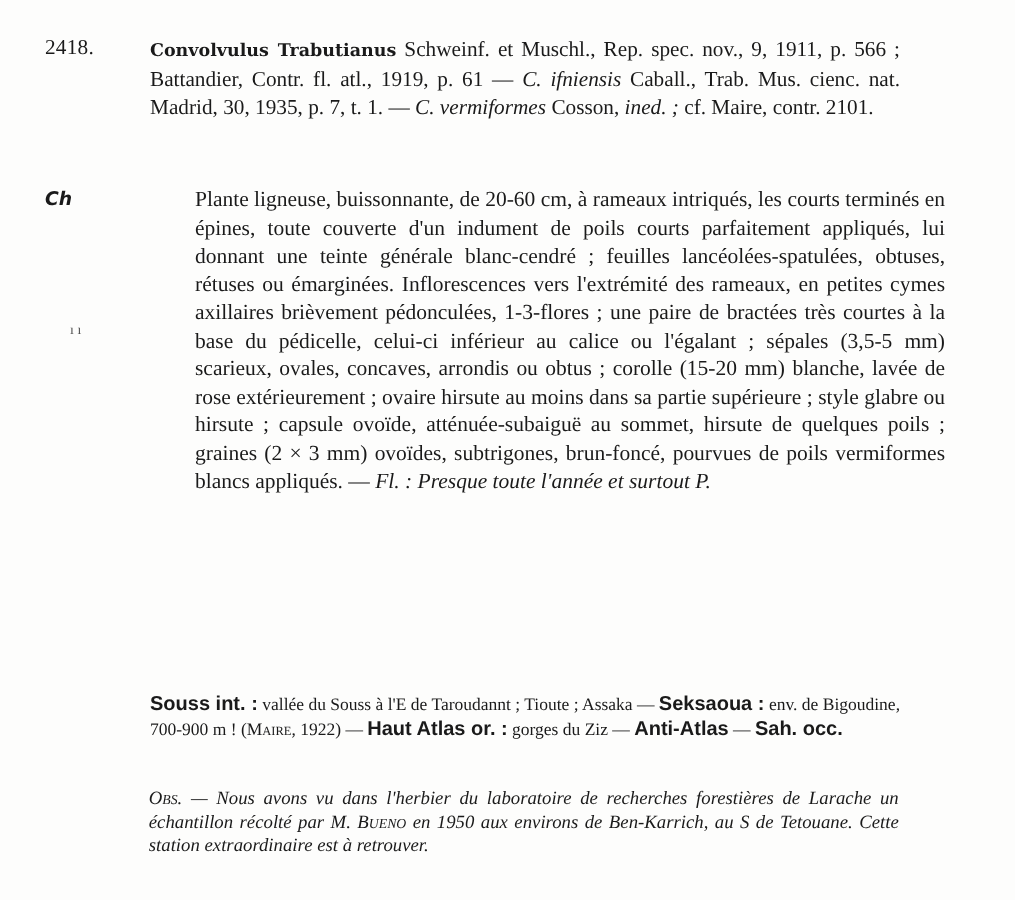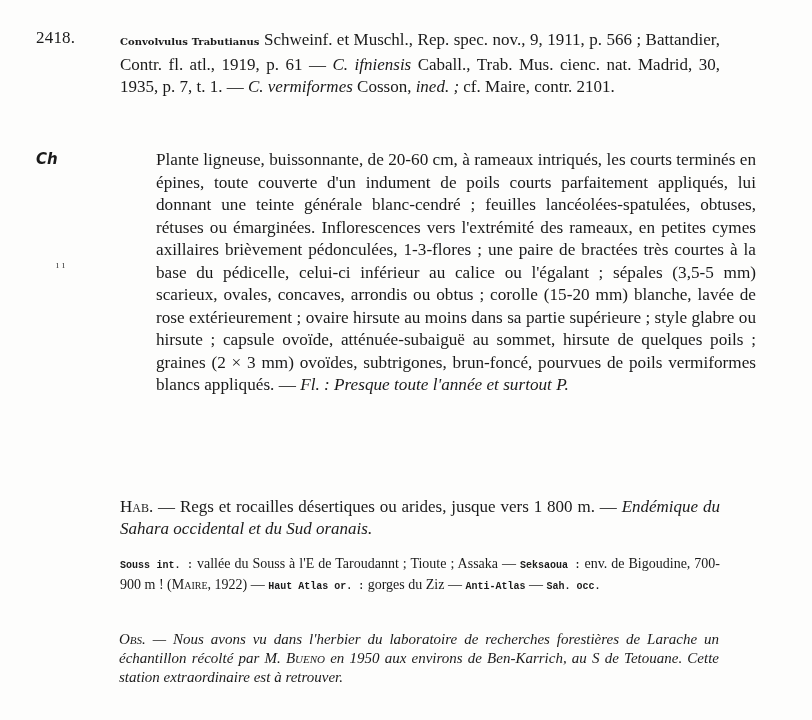--- a/index.html
+++ b/index.html
@@ -9,22 +9,22 @@
   }
   .page { position: absolute; left: 0; top: 0; width: 748px; height: 720px; }
   .num { position: absolute; left: 36px; top: 28px; font-size: 17px; letter-spacing: 0.2px; }
   .main-block { position: absolute; left: 80px; top: 29px; width: 395px; font-size: 17.2px; line-height: 22.2px; text-align: justify; }
   .sideMark { position: absolute; font-family: "DejaVu Sans", sans-serif; font-weight: bold; font-size: 15px; }
   .sideMark2 { position: absolute; font-size: 11px; color: #555; letter-spacing: 3px; }
   .desc { position: absolute; left: 80px; top: 149px; width: 395px; font-size: 17.2px; line-height: 22.5px; text-align: justify; margin-left: 36px; }
   .hab { position: absolute; left: 80px; top: 494px; width: 395px; font-size: 17px; line-height: 22px; text-align: justify; }
   .loc { position: absolute; left: 80px; top: 553px; width: 394px; font-size: 14px; line-height: 18.5px; text-align: justify; }
   .obs { position: absolute; left: 80px; top: 629px; width: 395px; font-size: 15px; line-height: 19px; text-align: justify; }
-  .bold-name { font-family: "DejaVu Serif", serif; font-weight: bold; font-size: 10px; }
-  .loc-b { font-family: Liberation Mono, monospace; font-weight: bold; font-size: 10px; }
+  .bold-name { font-family: "DejaVu Serif", serif; font-weight: bold; font-size: 14px; }
+  .loc-b { font-family: Liberation Sans, sans-serif; font-weight: bold; font-size: 16px; }
   .sc { font-variant: small-caps; }
   i { font-style: italic; }
 </style>
 </head>
 <body>
 
 <div class="page">
 
   <div class="num">2418.</div>
 
@@ -32,23 +32,20 @@
     <span class="bold-name">Convolvulus Trabutianus</span><span> Schweinf. et Muschl., Rep. spec. nov., 9, 1911, p. 566 ; Battandier, Contr. fl. atl., 1919, p. 61 — </span><i>C. ifniensis</i><span> Caball., Trab. Mus. cienc. nat. Madrid, 30, 1935, p. 7, t. 1. — </span><i>C. vermiformes</i><span> Cosson, </span><i>ined. ;</i><span> cf. Maire, contr. 2101.</span>
   </div>
 
   <div class="sideMark" style="left:36px;top:150px;font-style:italic;">Ch</div>
   <div class="sideMark2" style="left:56px;top:258px;">ıı</div>
 
   <div class="desc" style="left:120px;width:600px;">
     <span>Plante ligneuse, buissonnante, de 20-60 cm, à rameaux intriqués, les courts terminés en épines, toute couverte d'un indument de poils courts parfaitement appliqués, lui donnant une teinte générale blanc-cendré ; feuilles lancéolées-spatulées, obtuses, rétuses ou émarginées. Inflorescences vers l'extrémité des rameaux, en petites cymes axillaires brièvement pédonculées, 1-3-flores ; une paire de bractées très courtes à la base du pédicelle, celui-ci inférieur au calice ou l'égalant ; sépales (3,5-5 mm) scarieux, ovales, concaves, arrondis ou obtus ; corolle (15-20 mm) blanche, lavée de rose extérieurement ; ovaire hirsute au moins dans sa partie supérieure ; style glabre ou hirsute ; capsule ovoïde, atténuée-subaiguë au sommet, hirsute de quelques poils ; graines (2 × 3 mm) ovoïdes, subtrigones, brun-foncé, pourvues de poils vermiformes blancs appliqués. — </span><i>Fl. :</i><i> Presque toute l'année et surtout P.</i>
   </div>
 
-  <div class="hab" style="left:120px;top:496px;width:600px;">
-    <span class="sc">Hab.</span><span> — Regs et rocailles désertiques ou arides, jusque vers 1 800 m. — </span><i>Endémique du Sahara occidental et du Sud oranais.</i>
-  </div>
 
   <div class="loc" style="left:120px;top:555px;width:600px;">
     <span class="loc-b">Souss int. :</span><span> vallée du Souss à l'E de Taroudannt ; Tioute ; Assaka — </span><span class="loc-b">Seksaoua :</span><span> env. de Bigoudine, 700-900 m ! (</span><span class="sc">Maire</span><span>, 1922) — </span><span class="loc-b">Haut Atlas or. :</span><span> gorges du Ziz — </span><span class="loc-b">Anti-Atlas</span><span> — </span><span class="loc-b">Sah. occ.</span>
   </div>
 
   <div class="obs" style="left:119px;top:630px;width:600px;font-style:italic;">
     <span class="sc">Obs.</span><span> — Nous avons vu dans l'herbier du laboratoire de recherches forestières de Larache un échantillon récolté par M. </span><span class="sc">Bueno</span><span> en 1950 aux environs de Ben-Karrich, au S de Tetouane. Cette station extraordinaire est à retrouver.</span>
   </div>
 
 </div>

